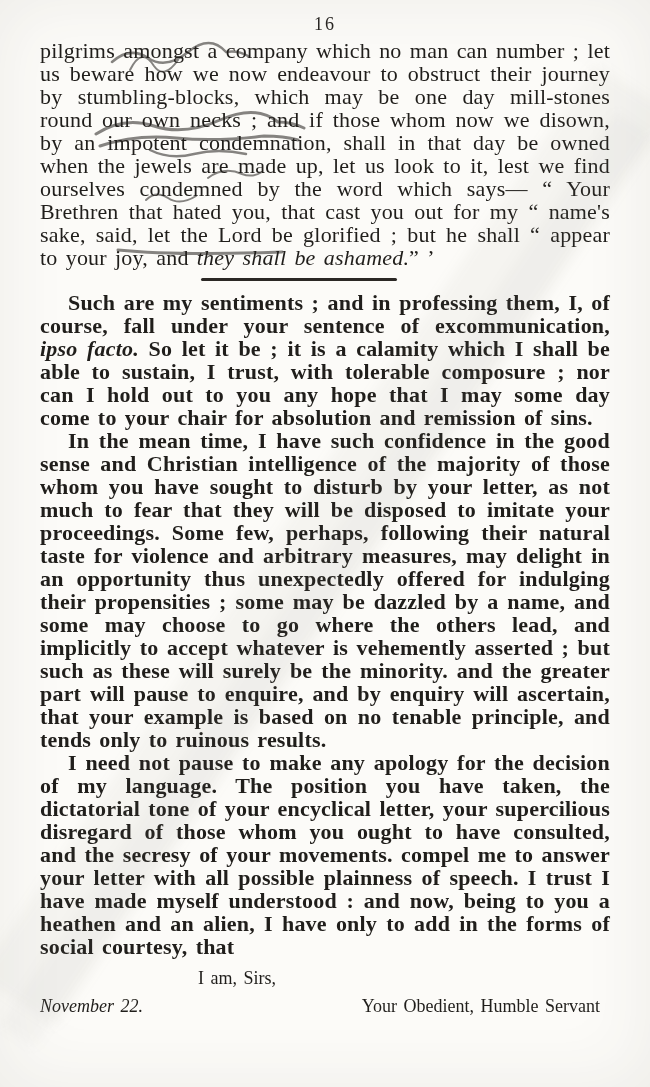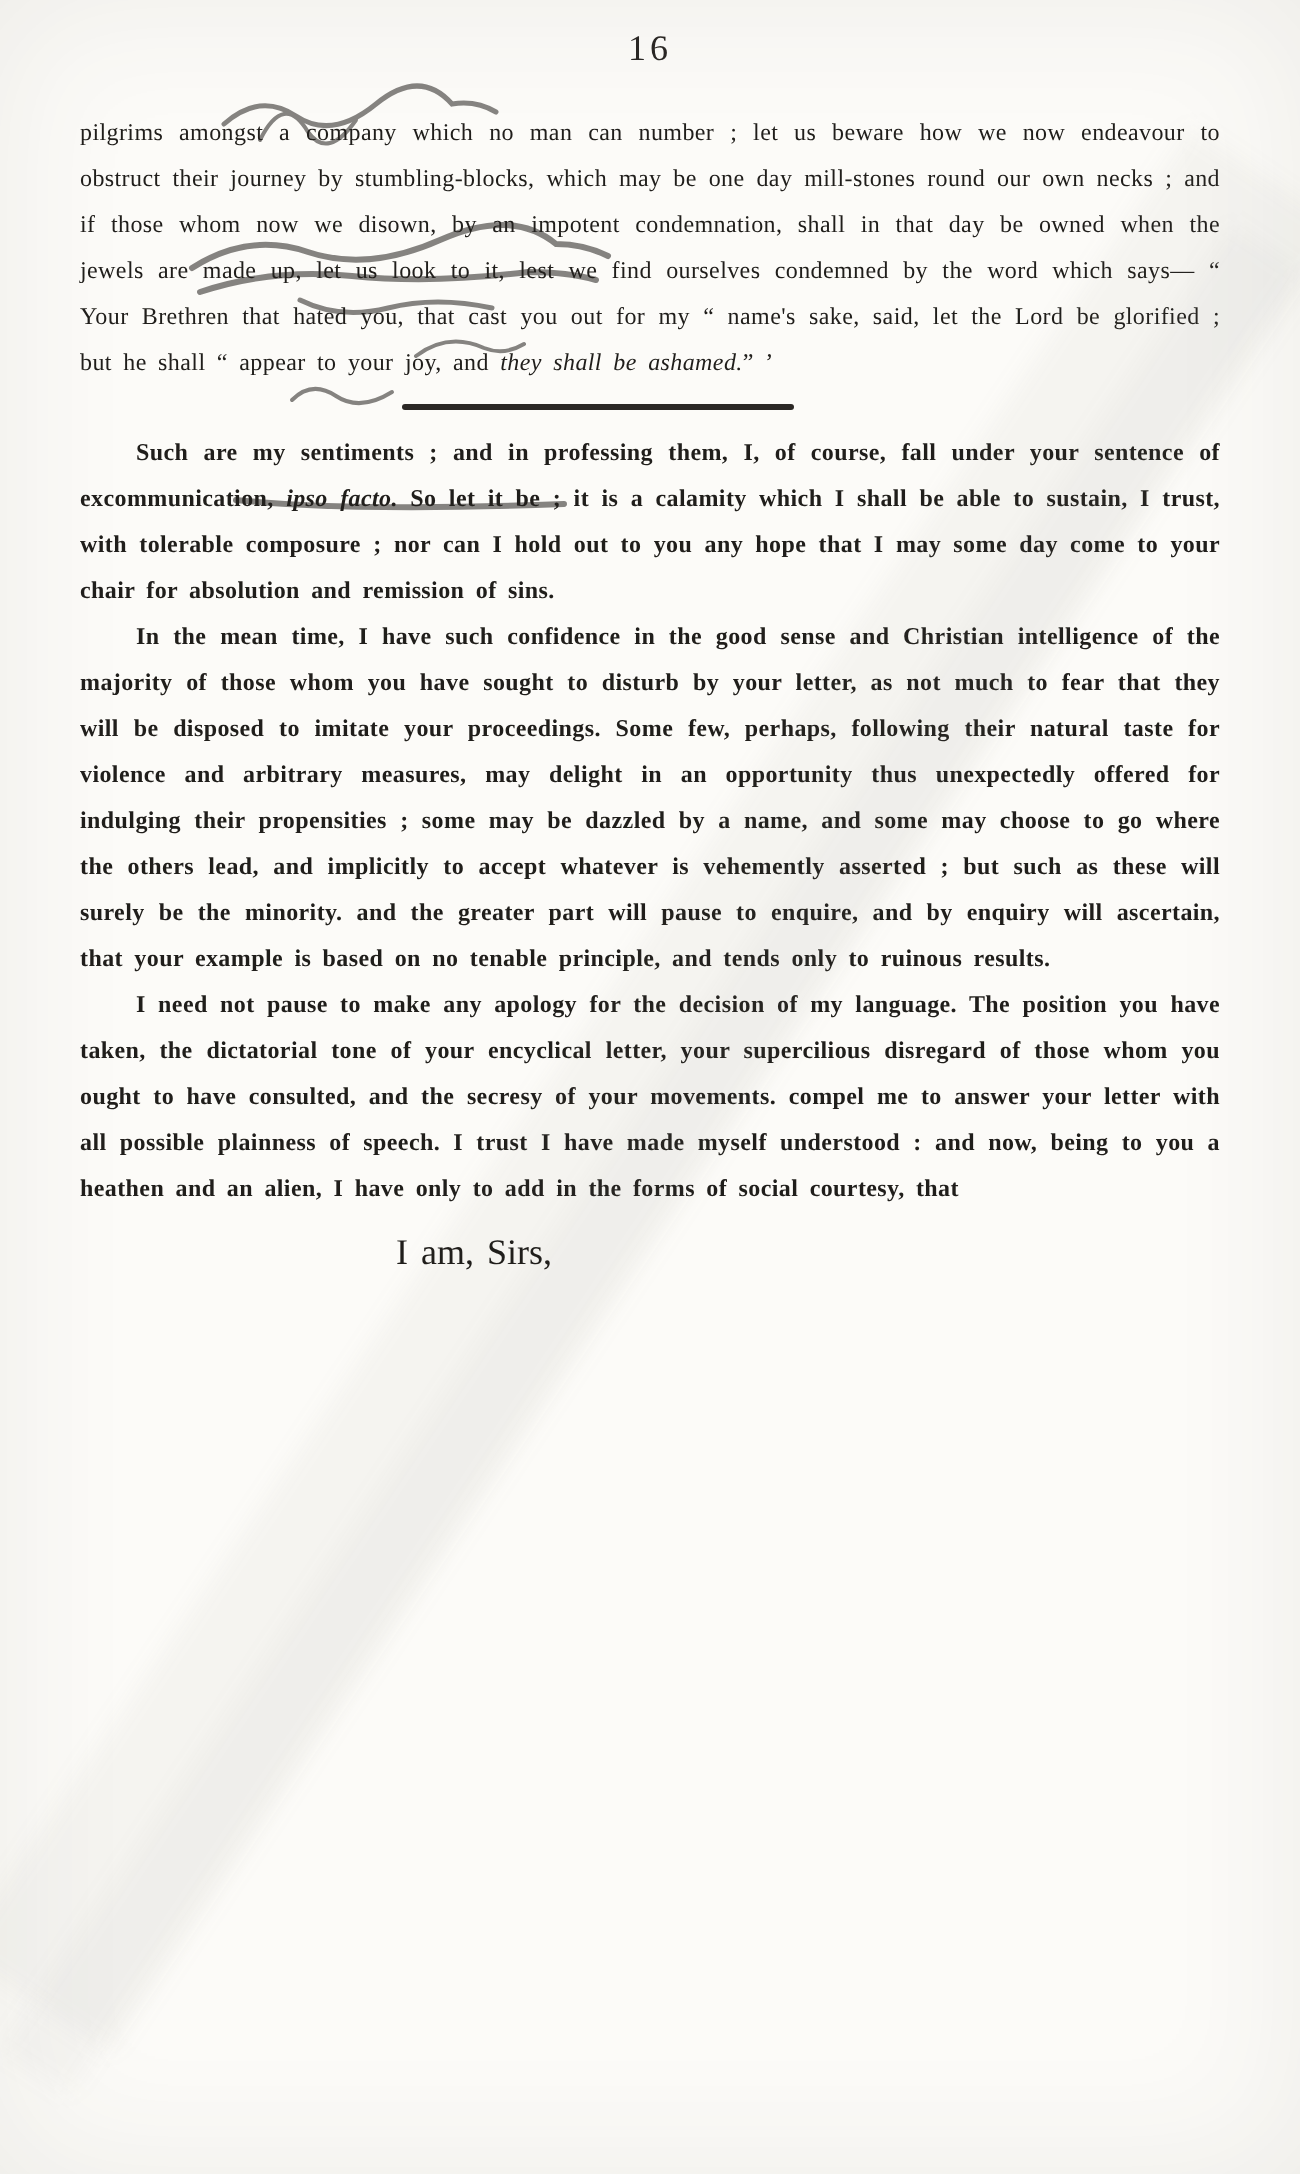--- a/index.html
+++ b/index.html
@@ -17,26 +17,26 @@
     background: #fcfbf8;
     color: #201e1b;
     font-family: "Liberation Serif", "DejaVu Serif", serif;
     overflow: hidden;
     box-shadow: inset 0 0 70px rgba(70, 62, 48, 0.08);
   }
   .page-number {
     text-align: center;
     font-size: 18px;
     letter-spacing: 2px;
-    margin-bottom: 20px;
+    margin-bottom: 4px;
     color: #2a2724;
   }
   .para {
     margin: 0;
-    font-size: 12px;
+    font-size: 22px;
     line-height: 23px;
     text-align: justify;
     word-spacing: 2.5px;
     letter-spacing: 0.2px;
   }
   .para.indent {
     text-indent: 28px;
     font-weight: bold;
   }
   .para em {
@@ -112,20 +112,24 @@
   <div>
       <p class="para"><span>pilgrims amongst a company which no man can number ; let us beware how we now endeavour to obstruct their journey by stumbling-blocks, which may be one day mill-stones round our own necks ; and if those whom now we disown, by an impotent condemnation, shall in that day be owned when the jewels are made up, let us look to it, lest we find ourselves condemned by the word which says— “ Your Brethren that hated you, that cast you out for my “ name's sake, said, let the Lord be glorified ; but he shall “ appear to your joy, and </span><em>they shall be ashamed.</em><span>” ’</span></p>
       <div class="rule"></div>
       <p class="para indent"><span>Such are my sentiments ; and in professing them, I, of course, fall under your sentence of excommunication, </span><em>ipso facto.</em><span>  So let it be ; it is a calamity which I shall be able to sustain, I trust, with tolerable composure ; nor can I hold out to you any hope that I may some day come to your chair for absolution and remission of sins.</span></p>
       <p class="para indent"><span>In the mean time, I have such confidence in the good sense and Christian intelligence of the majority of those whom you have sought to disturb by your letter, as not much to fear that they will be disposed to imitate your proceedings.  Some few, perhaps, following their natural taste for violence and arbitrary measures, may delight in an opportunity thus unexpectedly offered for indulging their propensities ; some may be dazzled by a name, and some may choose to go where the others lead, and implicitly to accept whatever is vehemently asserted ; but such as these will surely be the minority. and the greater part will pause to enquire, and by enquiry will ascertain, that your example is based on no tenable principle, and tends only to ruinous results.</span></p>
       <p class="para indent"><span>I need not pause to make any apology for the decision of my language.  The position you have taken, the dictatorial tone of your encyclical letter, your supercilious disregard of those whom you ought to have consulted, and the secresy of your movements. compel me to answer your letter with all possible plainness of speech.  I trust I have made myself understood : and now, being to you a heathen and an alien, I have only to add in the forms of social courtesy, that</span></p>
     </div>
 
   <div class="closing-salutation">I am, Sirs,</div>
 
+  <div class="closing-row">
+    <span class="closing-date">November 22.</span>
+    <span class="closing-signature">Your Obedient, Humble Servant</span>
+  </div>
 
   <svg class="scribbles" width="650" height="330" viewBox="0 0 650 330">
     <g fill="none" stroke="#25221f" stroke-linecap="round" opacity="0.55">
       <path stroke-width="2.5" d="M112 62 q18 -16 36 -4 t40 -6 t38 0 q12 -2 22 4"></path>
       <path stroke-width="2" d="M130 70 q12 -24 24 -4 q10 14 24 -6"></path>
       <path stroke-width="3" d="M96 134 q28 -18 58 -8 t66 -6 t58 2 q14 0 26 6"></path>
       <path stroke-width="3" d="M100 146 q36 -12 76 -8 t88 -2 q20 0 34 4"></path>
       <path stroke-width="2.5" d="M150 150 q20 10 44 4 t52 0"></path>
       <path stroke-width="2" d="M208 178 q16 -12 34 -4 q10 4 20 -2"></path>
       <path stroke-width="2" d="M146 200 q10 -10 22 -2 t28 -2"></path>

